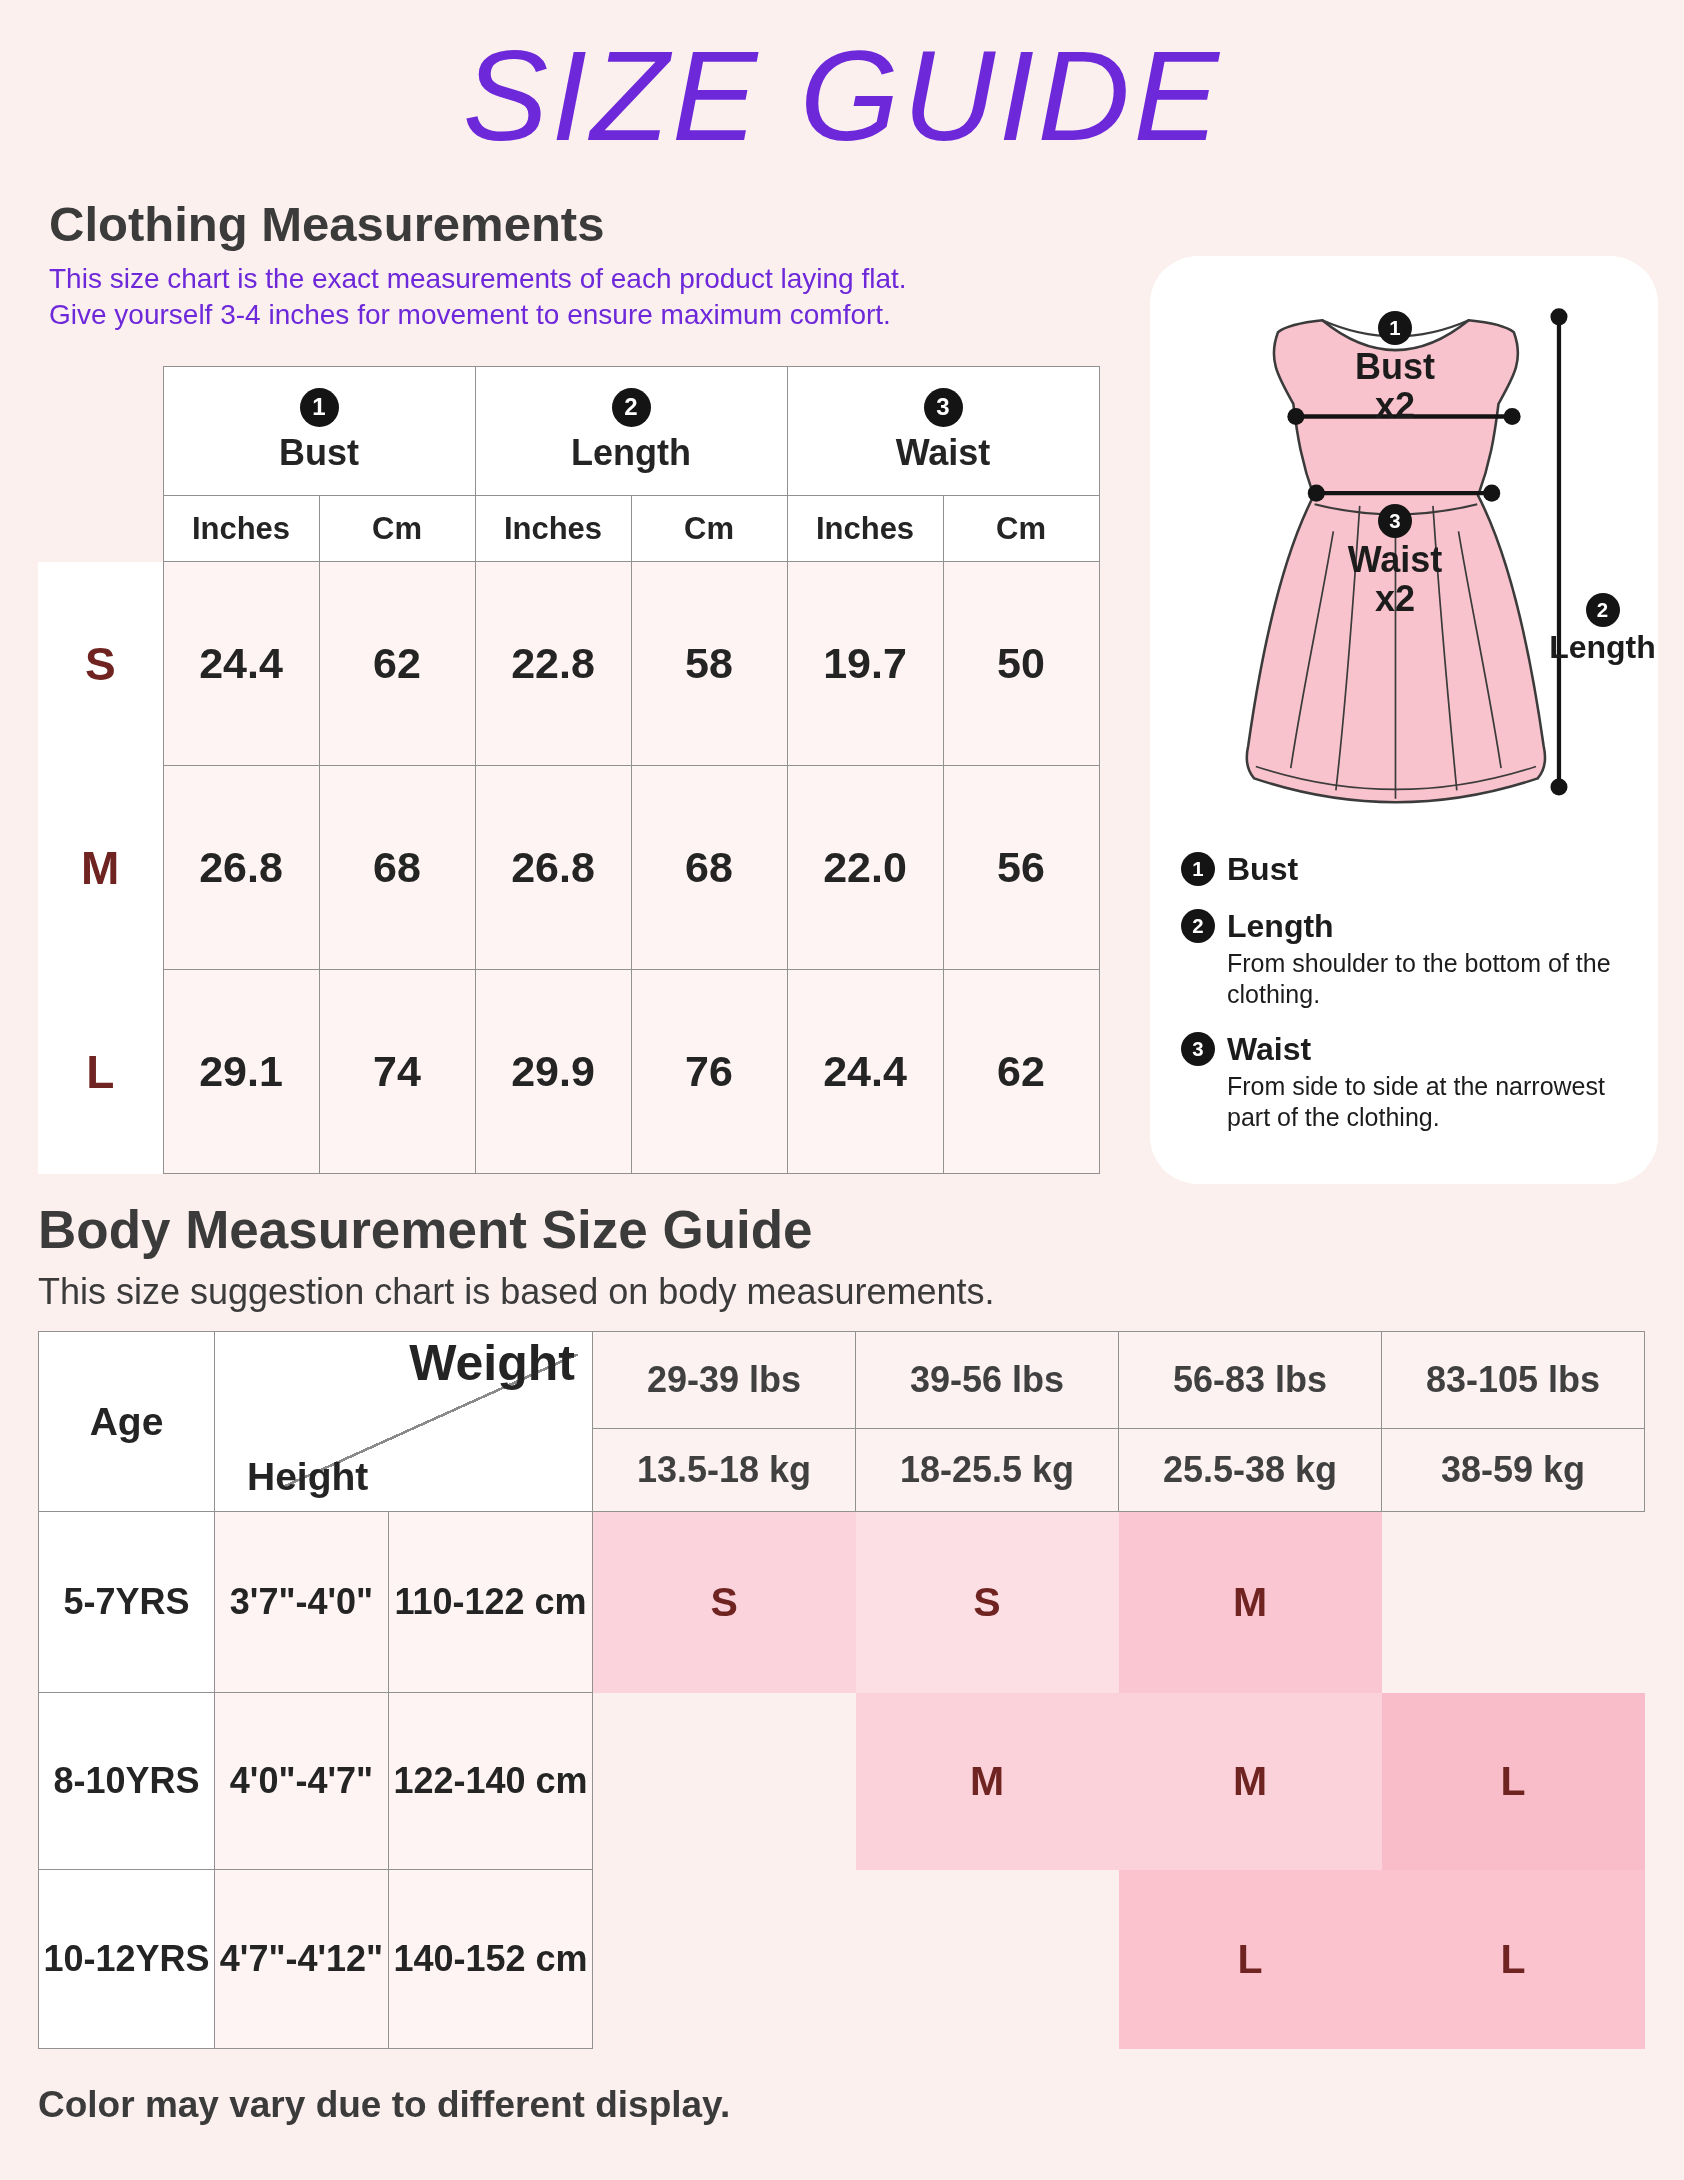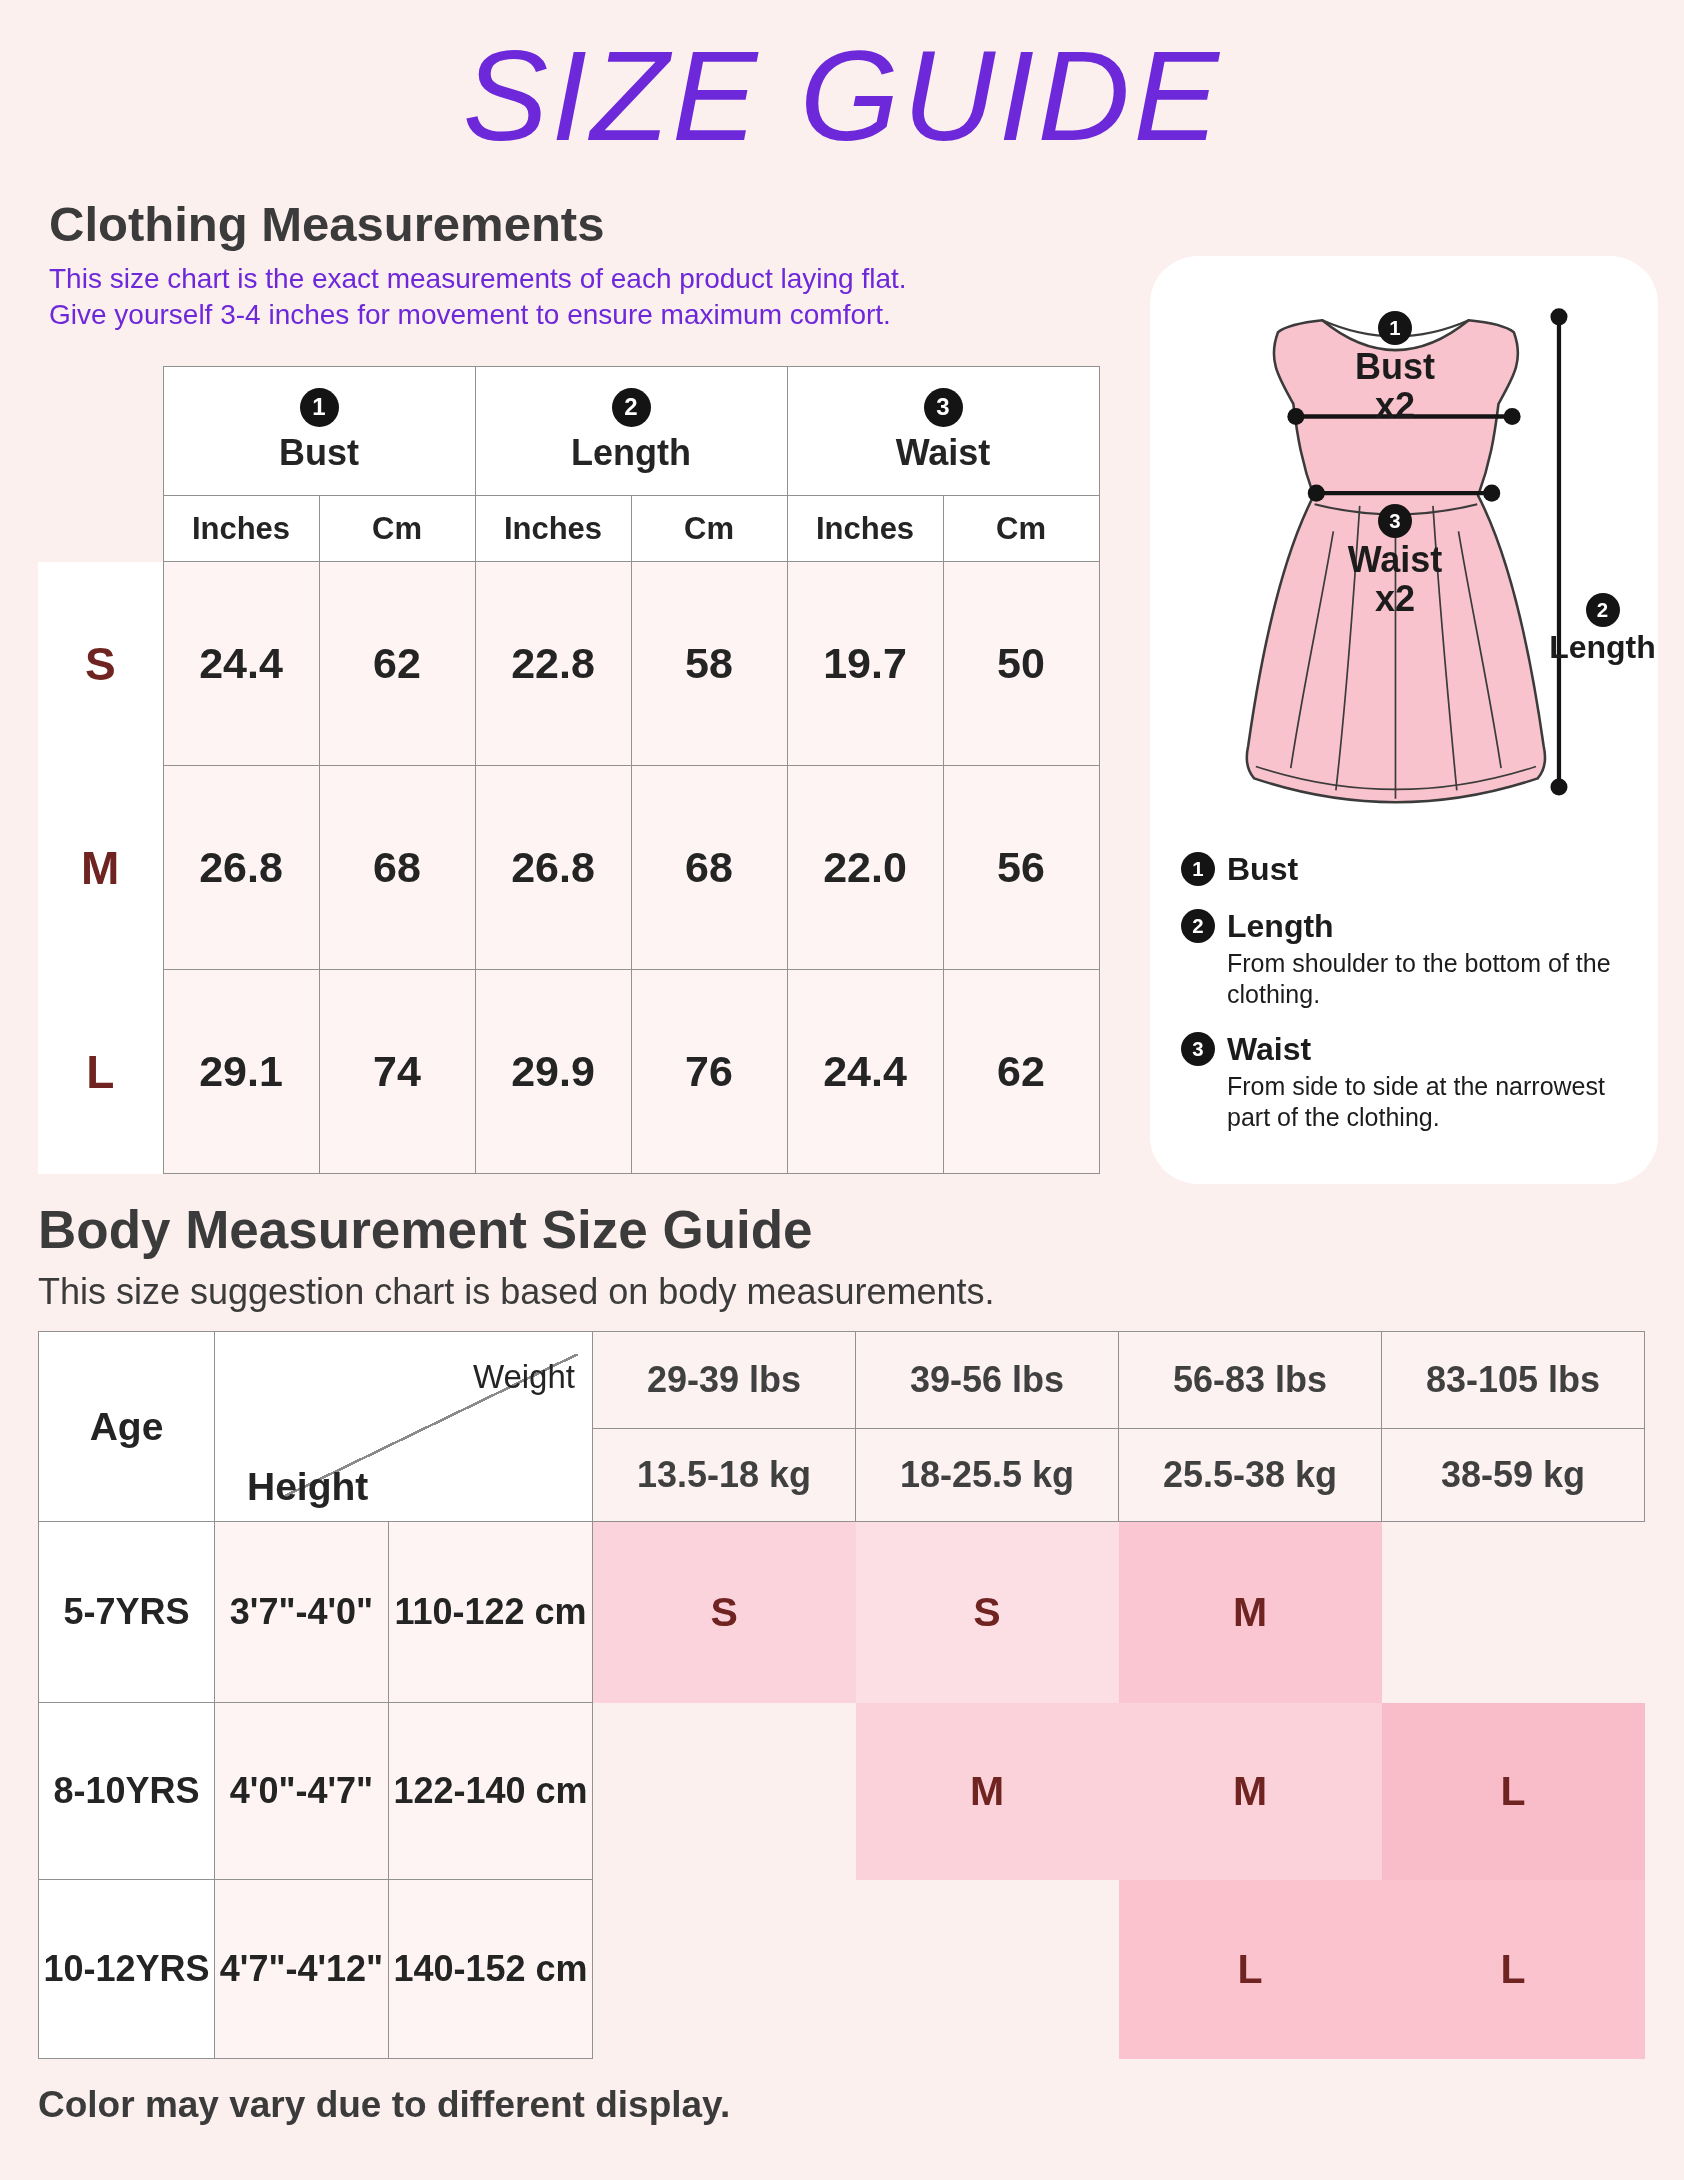--- a/index.html
+++ b/index.html
@@ -60,39 +60,39 @@
   .lenLabel   { left:399px; top:334px; width:107px; font-size:32px; }
   .legend { position:absolute; left:31px; top:596px; right:19px; }
   .legend-item { position:relative; padding-left:46px; margin-bottom:22px; }
   .legend-item .circ2 { position:absolute; left:0; top:0; }
   .legend-title { font-size:32px; font-weight:bold; color:#1c1c1c; line-height:1.1; }
   .legend-desc { font-size:25px; line-height:1.25; color:#1c1c1c; margin-top:3.4px; }
 
   
   .t2 { position:absolute; left:38px; top:1331px; width:1606px; }
   .t2 td { border:1.7px solid #919191; }
-  .t2 tr.hr1 { height:97px; } .t2 tr.hr2 { height:93px; }
+  .t2 tr.hr1 { height:97px; } .t2 tr.hr2 { height:83px; }
   .t2 tr.br1 { height:181px; } .t2 tr.br2 { height:177px; } .t2 tr.br3 { height:179px; }
   .t2 .age, .t2 .diag { background:#ffffff; }
   .t2 .age { font-size:39px; font-weight:bold; color:#242424; }
   .t2 .wlb, .t2 .wkg { background:#fcf2f1; font-size:36px; font-weight:bold; color:#404040; }
   .t2 .acell { background:#ffffff; font-size:36px; font-weight:bold; color:#242424; }
   .t2 .hcell { background:#fdf4f3; font-size:36px; font-weight:bold; color:#242424; }
   .t2 .sz { border:none; font-size:41px; font-weight:bold; color:#702422; }
   .c-none { background:transparent; }
   .c-s1 { background:#fad3dc; } .c-s2 { background:#fcdfe4; } .c-m1 { background:#fac6d1; }
   .c-m2 { background:#fbd2da; } .c-l1 { background:#f9bcc9; } .c-l2 { background:#fbc3ce; }
   .diag { position:relative; }
   .diag .dline {
     position:absolute; left:68px; top:22px; right:13.6px; bottom:24px;
     background:linear-gradient(to bottom right,
       transparent calc(50% - 1.3px), #8a8a8a calc(50% - 1.3px),
       #8a8a8a calc(50% + 1.3px), transparent calc(50% + 1.3px));
   }
-  .diag .wlabel { position:absolute; top:26px; right:17px; font-size:33px; font-weight:normal; color:#242424; }
+  .diag .wlabel { position:absolute; top:2px; right:17px; font-size:50px; font-weight:bold; color:#242424; }
   .diag .hlabel { position:absolute; bottom:12px; left:32px; font-size:39px; font-weight:bold; color:#242424; }
 </style>
 </head>
 <body>
 
 <div class="page">
 
   <div class="title">SIZE GUIDE</div>
 
   <div class="h-clothing">Clothing Measurements</div>

